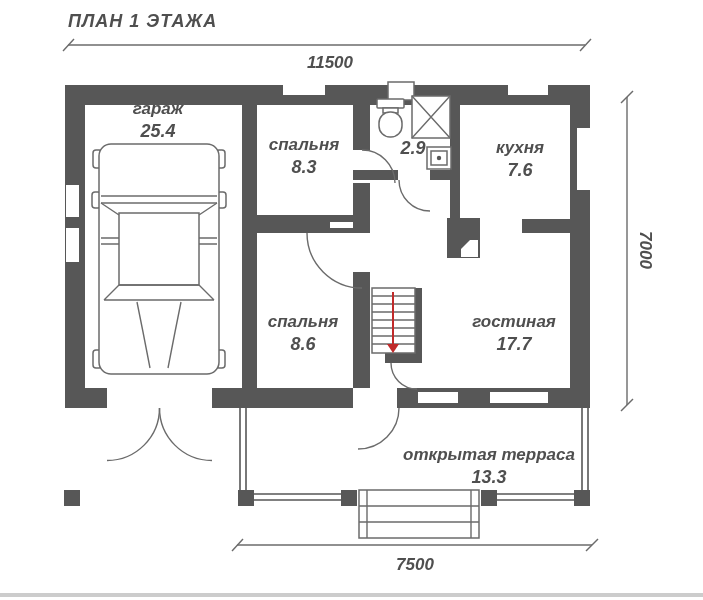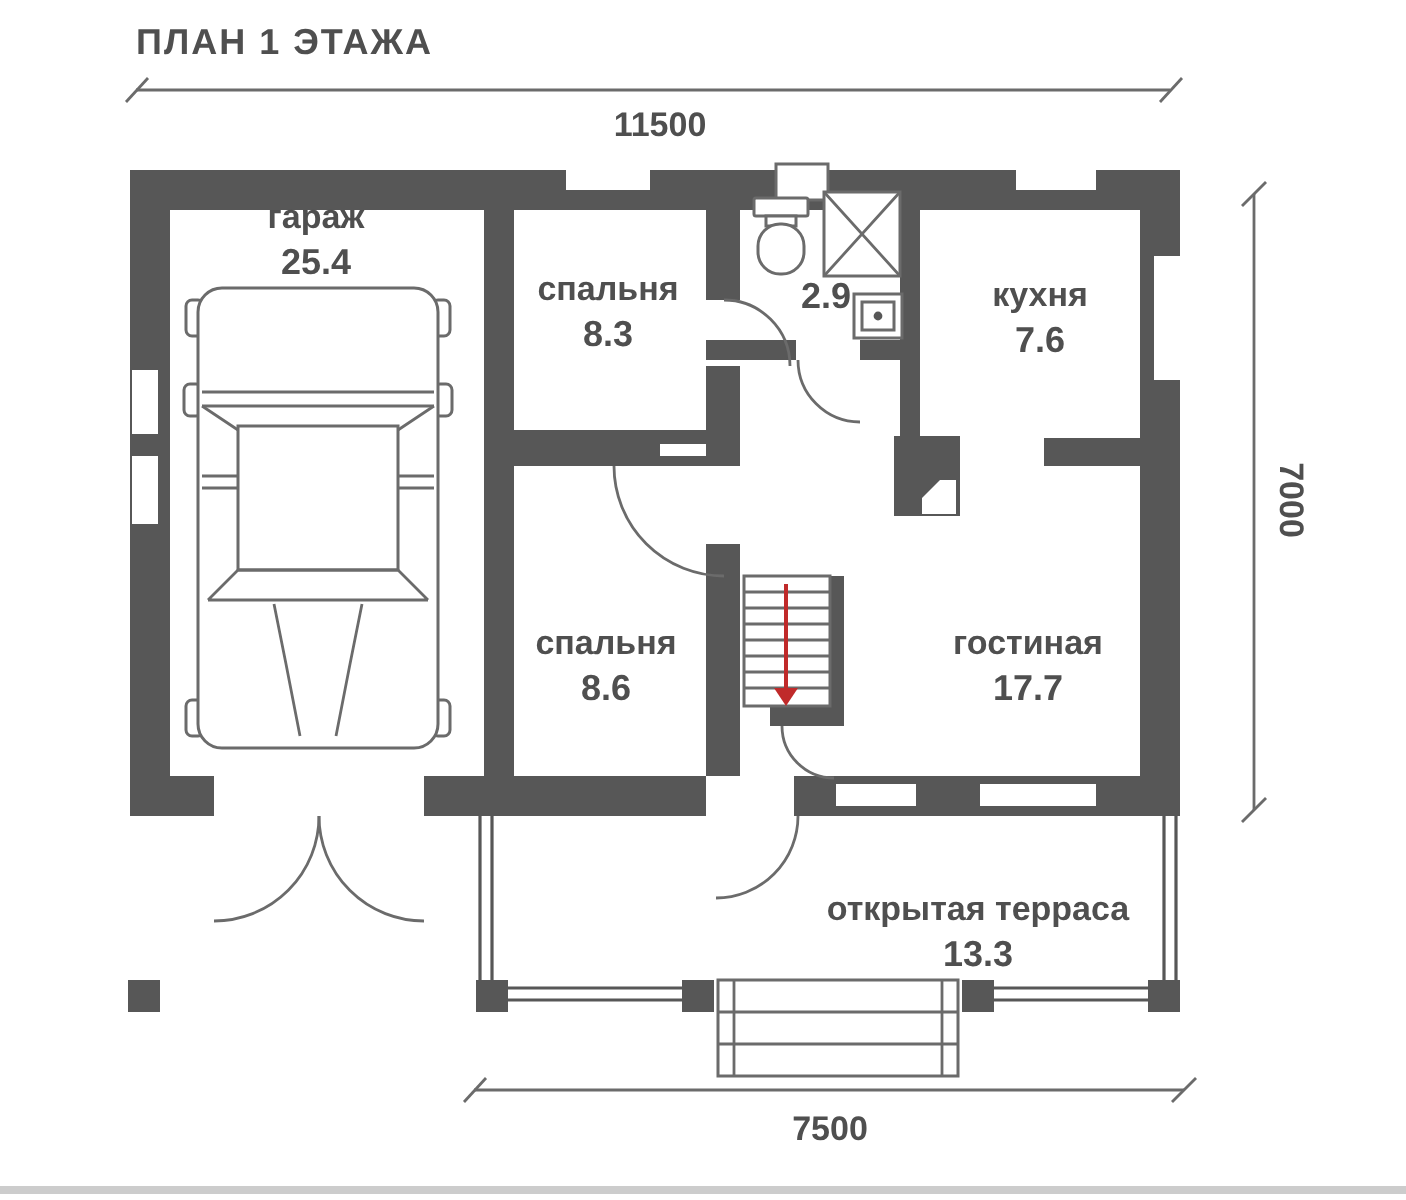--- a/index.html
+++ b/index.html
@@ -1,17 +1,17 @@
 <!DOCTYPE html>
 <html><head>
 <meta charset="utf-8">
 <style>
   html,body{margin:0;padding:0;background:#fff;}
   #plan-wrap{position:relative;width:703px;height:600px;background:#ffffff;overflow:hidden;
-             font-family:"Liberation Sans",sans-serif;}
+             font-family:"Liberation Sans",sans-serif;font-style:italic;}
   svg{position:absolute;left:0;top:0;}
   .wall{fill:#575757;}
   .open{fill:#ffffff;}
   .thin{stroke:#6b6b6b;stroke-width:1.5;fill:#ffffff;}
   .thinline{stroke:#6b6b6b;stroke-width:1.4;fill:none;}
   .rail{stroke:#575757;stroke-width:1.6;fill:none;}
   .dim{stroke:#6b6b6b;stroke-width:1.4;fill:none;}
   .lbl{fill:#4f4f4f;font-weight:bold;font-size:17px;}
   .num{fill:#4f4f4f;font-weight:bold;font-size:18px;}
   .ttl{fill:#4f4f4f;font-weight:bold;font-size:18px;letter-spacing:1px;}

